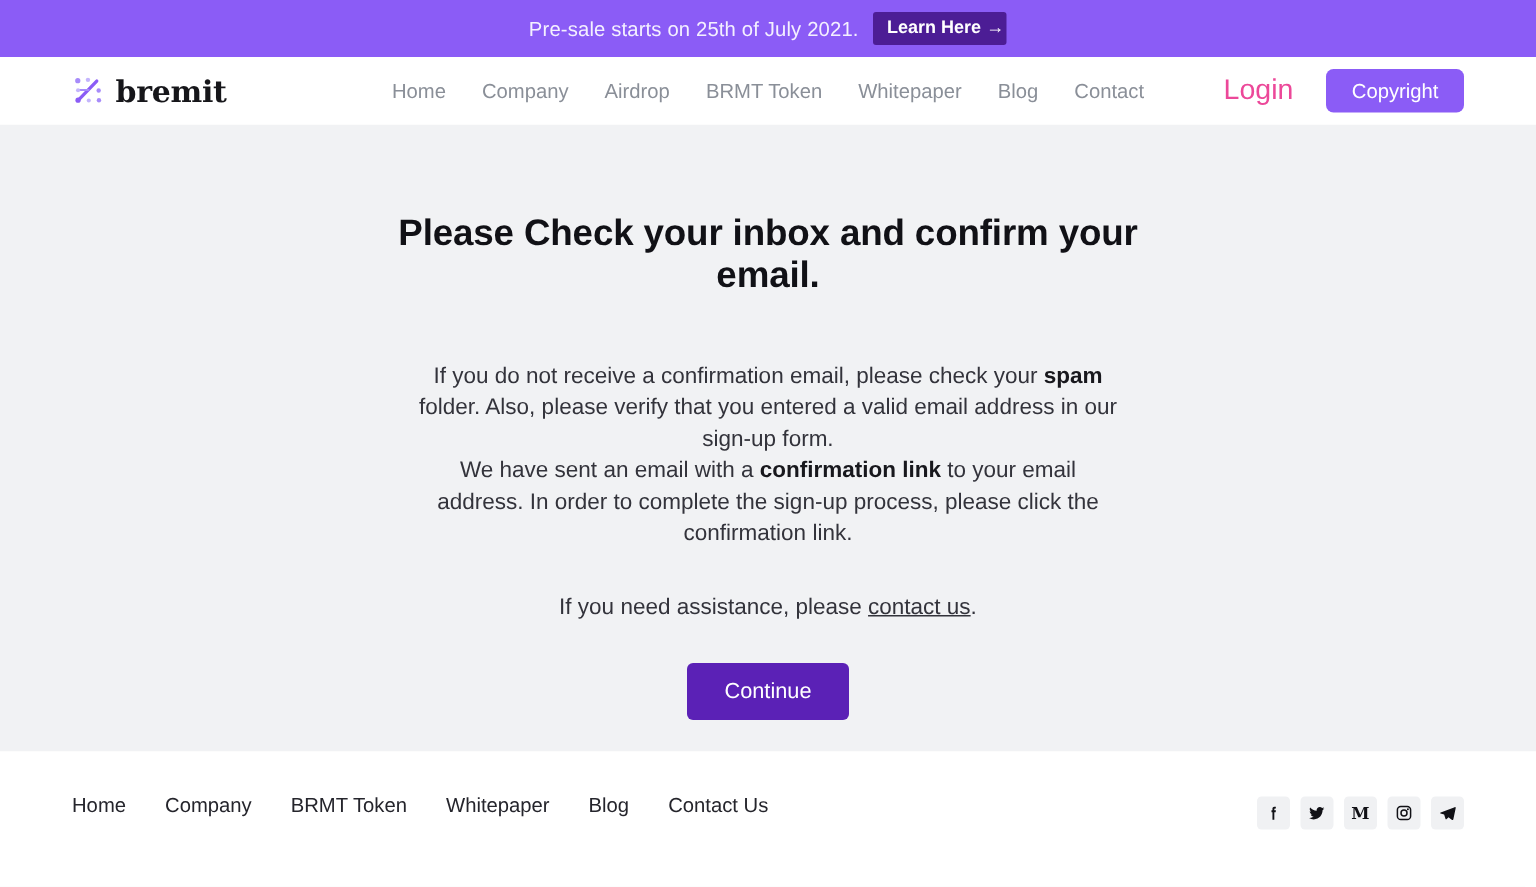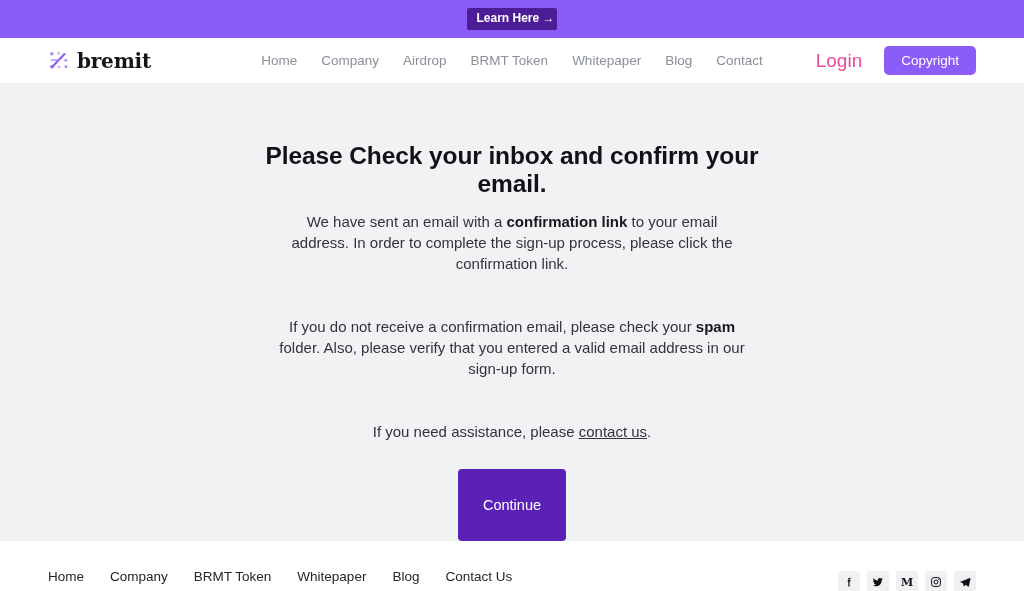--- a/index.html
+++ b/index.html
@@ -140,35 +140,35 @@
   .para {
     font-size: 15px;
     line-height: 21px;
     color: #33333b;
     margin: 0;
     max-width: 445px;
     margin-left: auto;
     margin-right: auto;
   }
   .para.second { margin-top: 42px; max-width: 470px; }
-  .para.third  { margin-top: 42px; max-width: 470px; }
+  .para.third  { margin-top: 28px; max-width: 470px; }
   .para b { font-weight: bold; color: #18181d; }
   .inline-link {
     color: #33333b;
     text-decoration: underline;
     cursor: pointer;
   }
   .continue-btn {
     margin-top: 27px;
     background: #5b21b6;
     color: #ffffff;
     border: none;
     border-radius: 4px;
     font-size: 14.5px;
-    padding: 28px 25px;
+    padding: 11px 25px;
     cursor: pointer;
     font-family: "Liberation Sans", sans-serif;
   }
 
   
   .footer {
     flex: 0 0 90px;
     background: #ffffff;
     padding: 0 48px;
     display: flex;
@@ -215,20 +215,21 @@
     color: #111116;
     line-height: 1;
   }
 </style>
 </head>
 <body>
 
 <div class="page">
 
   <div class="promo-bar">
+    <span class="promo-text">Pre-sale starts on 25th of July 2021.</span>
     <button class="promo-btn">Learn Here →</button>
   </div>
 
   <div class="header">
 
     <div class="brand">
       <span>
         <svg class="brand-mark" viewBox="0 0 24 24" aria-hidden="true">
           <line x1="5.5" y1="18.5" x2="18" y2="5.5" stroke="#8b5cf6" stroke-width="2.4" stroke-linecap="round"></line>
           <line x1="5.5" y1="12" x2="12" y2="12" stroke="#a78bfa" stroke-width="1.6" stroke-linecap="round"></line>
@@ -258,23 +259,23 @@
       <a class="login-link">Login</a>
       <button class="register-btn">Copyright</button>
     </div>
   </div>
 
   <div class="content">
     <div class="content-inner">
 
       <h1 class="page-title">Please Check your inbox and confirm your email.</h1>
 
+      <p class="para second"><span>If you do not receive a confirmation email, please check your </span><b>spam</b><span> folder. Also, please verify that you entered a valid email address in our sign-up form.</span></p>
+
       <p class="para first"><span>We have sent an email with a </span><b>confirmation link</b><span> to your email address. In order to complete the sign-up process, please click the confirmation link.</span></p>
-
-      <p class="para second"><span>If you do not receive a confirmation email, please check your </span><b>spam</b><span> folder. Also, please verify that you entered a valid email address in our sign-up form.</span></p>
 
       <p class="para third"><span>If you need assistance, please </span><a class="inline-link">contact us</a><span>.</span></p>
 
       <button class="continue-btn">Continue</button>
     </div>
   </div>
 
   <div class="footer">
     <div class="footer-left">
       <div class="footer-nav">

